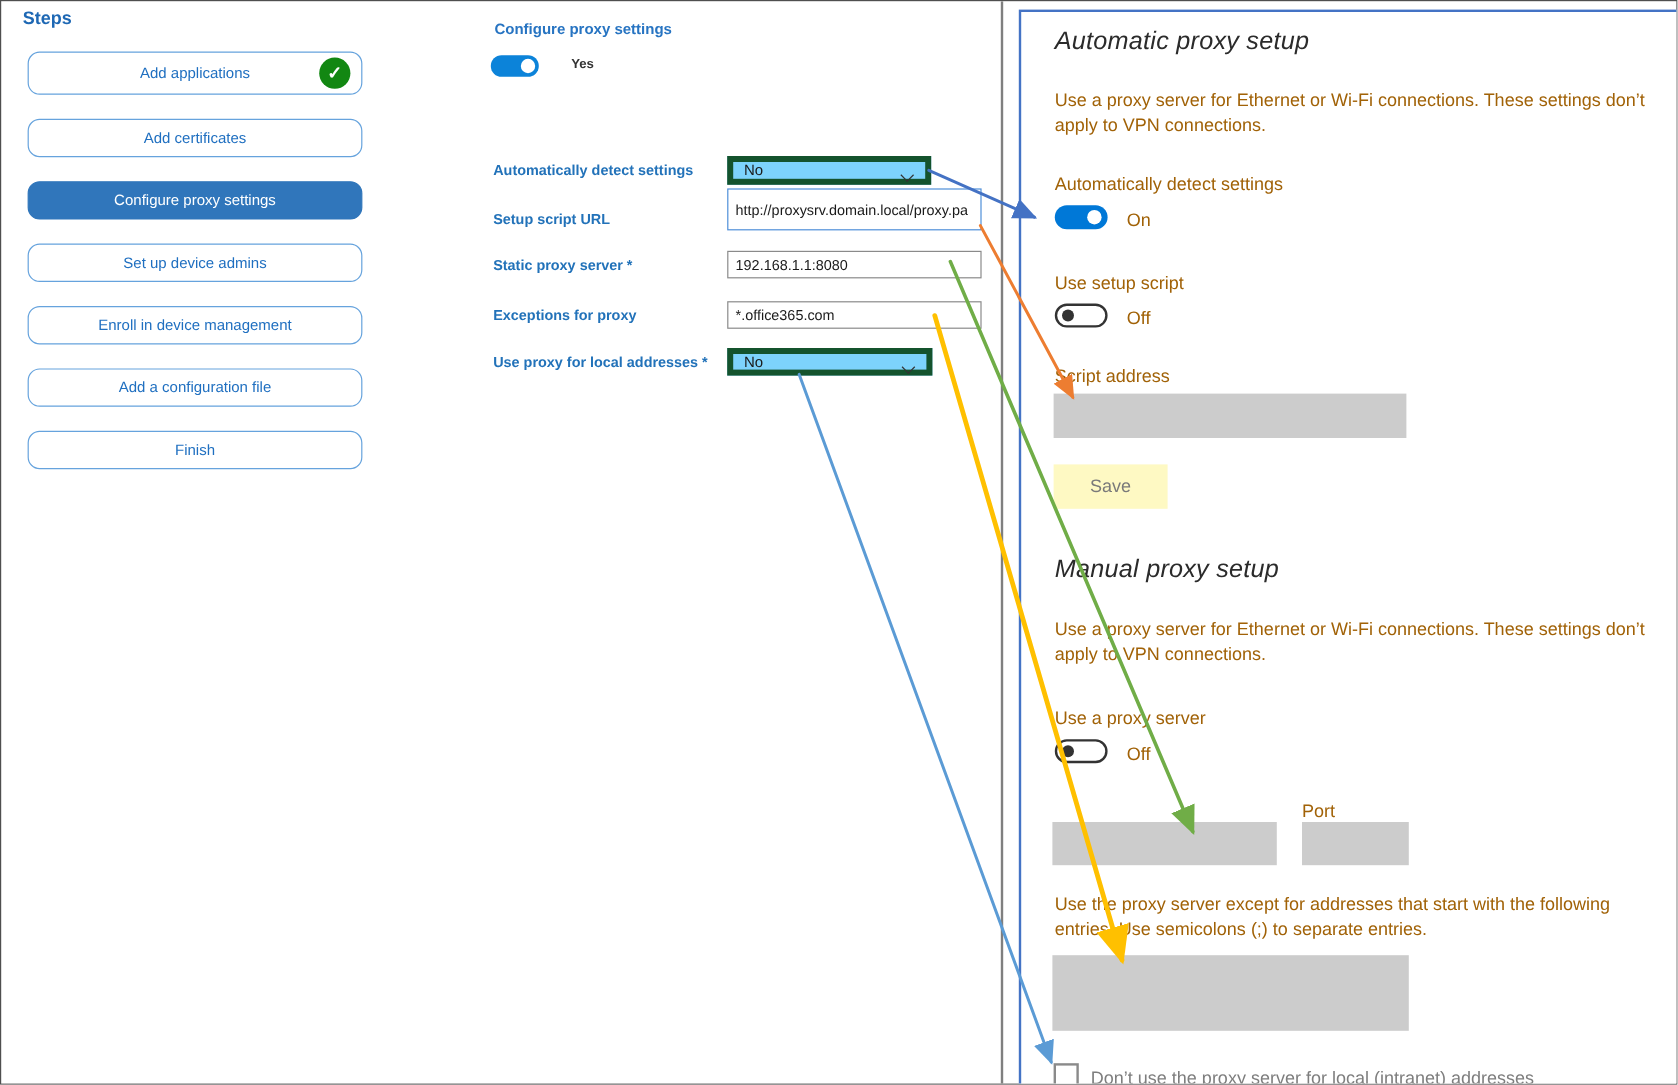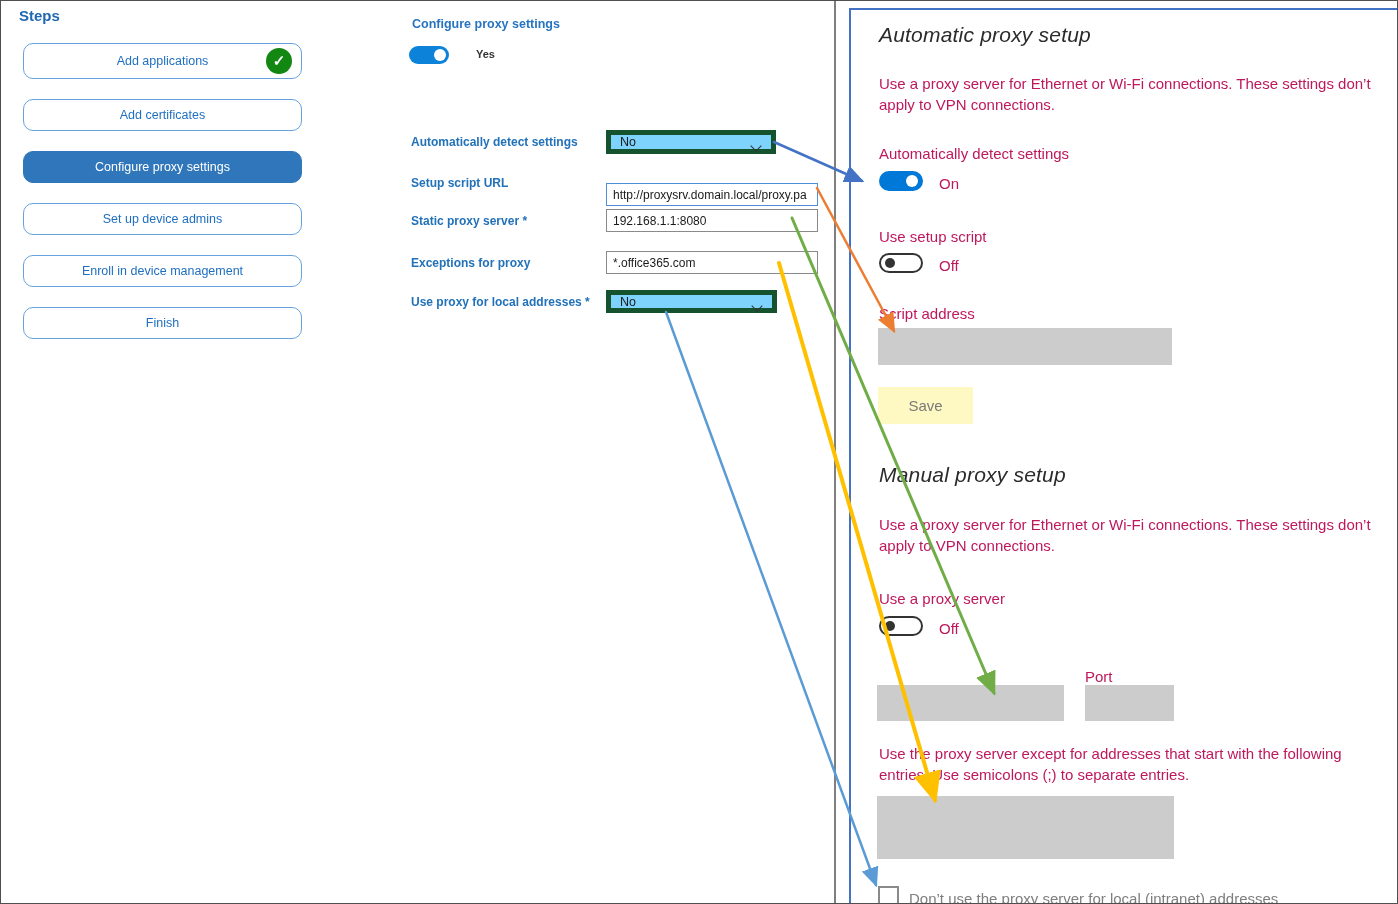--- a/index.html
+++ b/index.html
@@ -34,28 +34,28 @@
   .mini-toggle-label { position:absolute; left:459px; top:47px; font-size:11px; font-weight:600; color:#333;margin-left:16px; }
 
   .row-label { position:absolute; left:410px; font-size:12px; font-weight:600; color:#2272b9; }
   .txt { position:absolute; left:605px; border:1px solid #8a8a8a; background:#fff;
          font-family:"Liberation Sans",sans-serif; font-size:12px; color:#1a1a1a; padding:0 6px; }
   .dd { position:absolute; left:605px; border:5px solid #14532d; background:#7dd3fc;
         font-size:12.5px; color:#1a1a1a; padding-left:9px; display:flex; align-items:center; cursor:pointer; }
   .chev { position:absolute; right:11px; top:7px; width:8px; height:8px;
           border-left:1.5px solid #333; border-bottom:1.5px solid #333; transform:rotate(-45deg); }
   #f0-label{top:134px} #f0-ctl{top:129px; width:170px; height:24px}
-  #f1-label{top:175px} #f1-ctl{top:182px; width:212px; height:23px; border:1.5px solid #4f8fd9}
+  #f1-label{top:175px} #f1-ctl{top:156px; width:212px; height:35px; border:1.5px solid #4f8fd9}
   #f2-label{top:213px} #f2-ctl{top:208px; width:212px; height:23px}
   #f3-label{top:255px} #f3-ctl{top:250px; width:212px; height:23px}
   #f4-label{top:294px} #f4-ctl{top:289px; width:171px; height:23px}
 
   
   .rp-h { position:absolute; font-size:21px; font-weight:400; color:#2b2b2b; letter-spacing:.2px;font-style:italic; }
-  .rp-text { position:absolute; font-size:15px; color:#be185d; line-height:21px; }
+  .rp-text { position:absolute; font-size:15px; color:#a16207; line-height:21px; }
   .rp-gray { position:absolute; background:#cccccc; }
   .win-toggle { position:absolute; width:44px; height:20px; border-radius:10px; cursor:pointer; }
   .win-toggle.on { background:#0078d7; }
   .win-toggle.on::after { content:""; position:absolute; top:4px; right:5px; width:12px; height:12px;
                           border-radius:50%; background:#fff; }
   .win-toggle.off { background:#fff; border:2px solid #333; }
   .win-toggle.off::after { content:""; position:absolute; top:3px; left:4px; width:10px; height:10px;
                            border-radius:50%; background:#333; }
   #auto-heading   { left:878px; top:22px; }
   #auto-desc      { left:878px; top:72px;  width:505px; }
@@ -105,20 +105,23 @@
     <div class="step-btn active">
       <span>Configure proxy settings</span>
     </div>
     <div class="step-btn">
       <span>Set up device admins</span>
     </div>
     <div class="step-btn">
       <span>Enroll in device management</span>
     </div>
     <div class="step-btn">
+      <span>Add a configuration file</span>
+    </div>
+    <div class="step-btn">
       <span>Finish</span>
     </div>
   </div>
 
   <div class="form-title">Configure proxy settings</div>
   <div class="mini-toggle"></div>
   <div class="mini-toggle-label">Yes</div>
 
   <div class="row-label" id="f0-label">Automatically detect settings</div>
   <div class="dd" id="f0-ctl">

